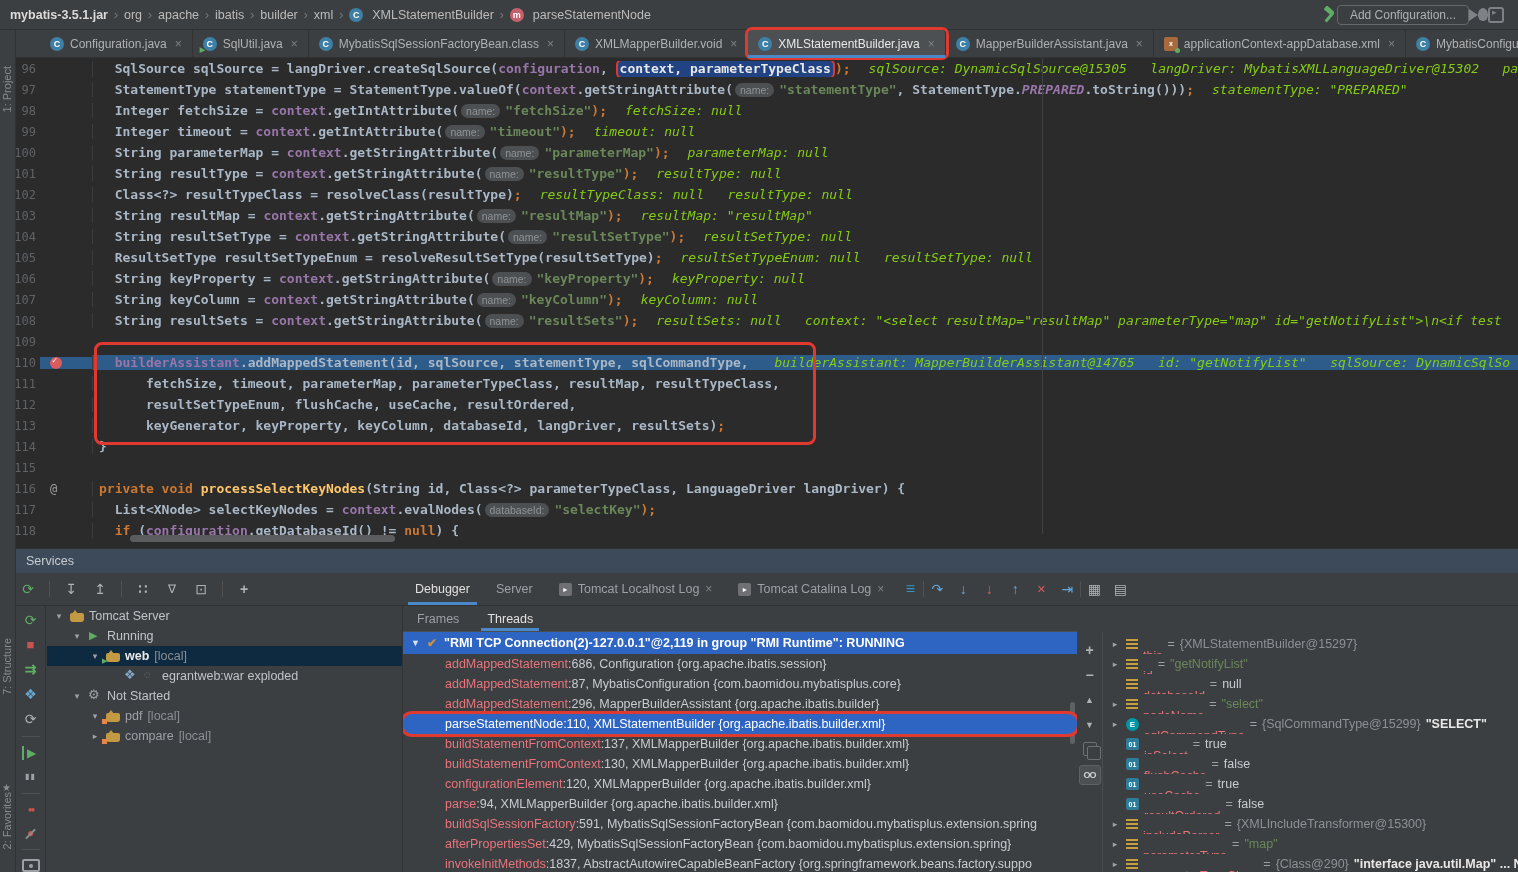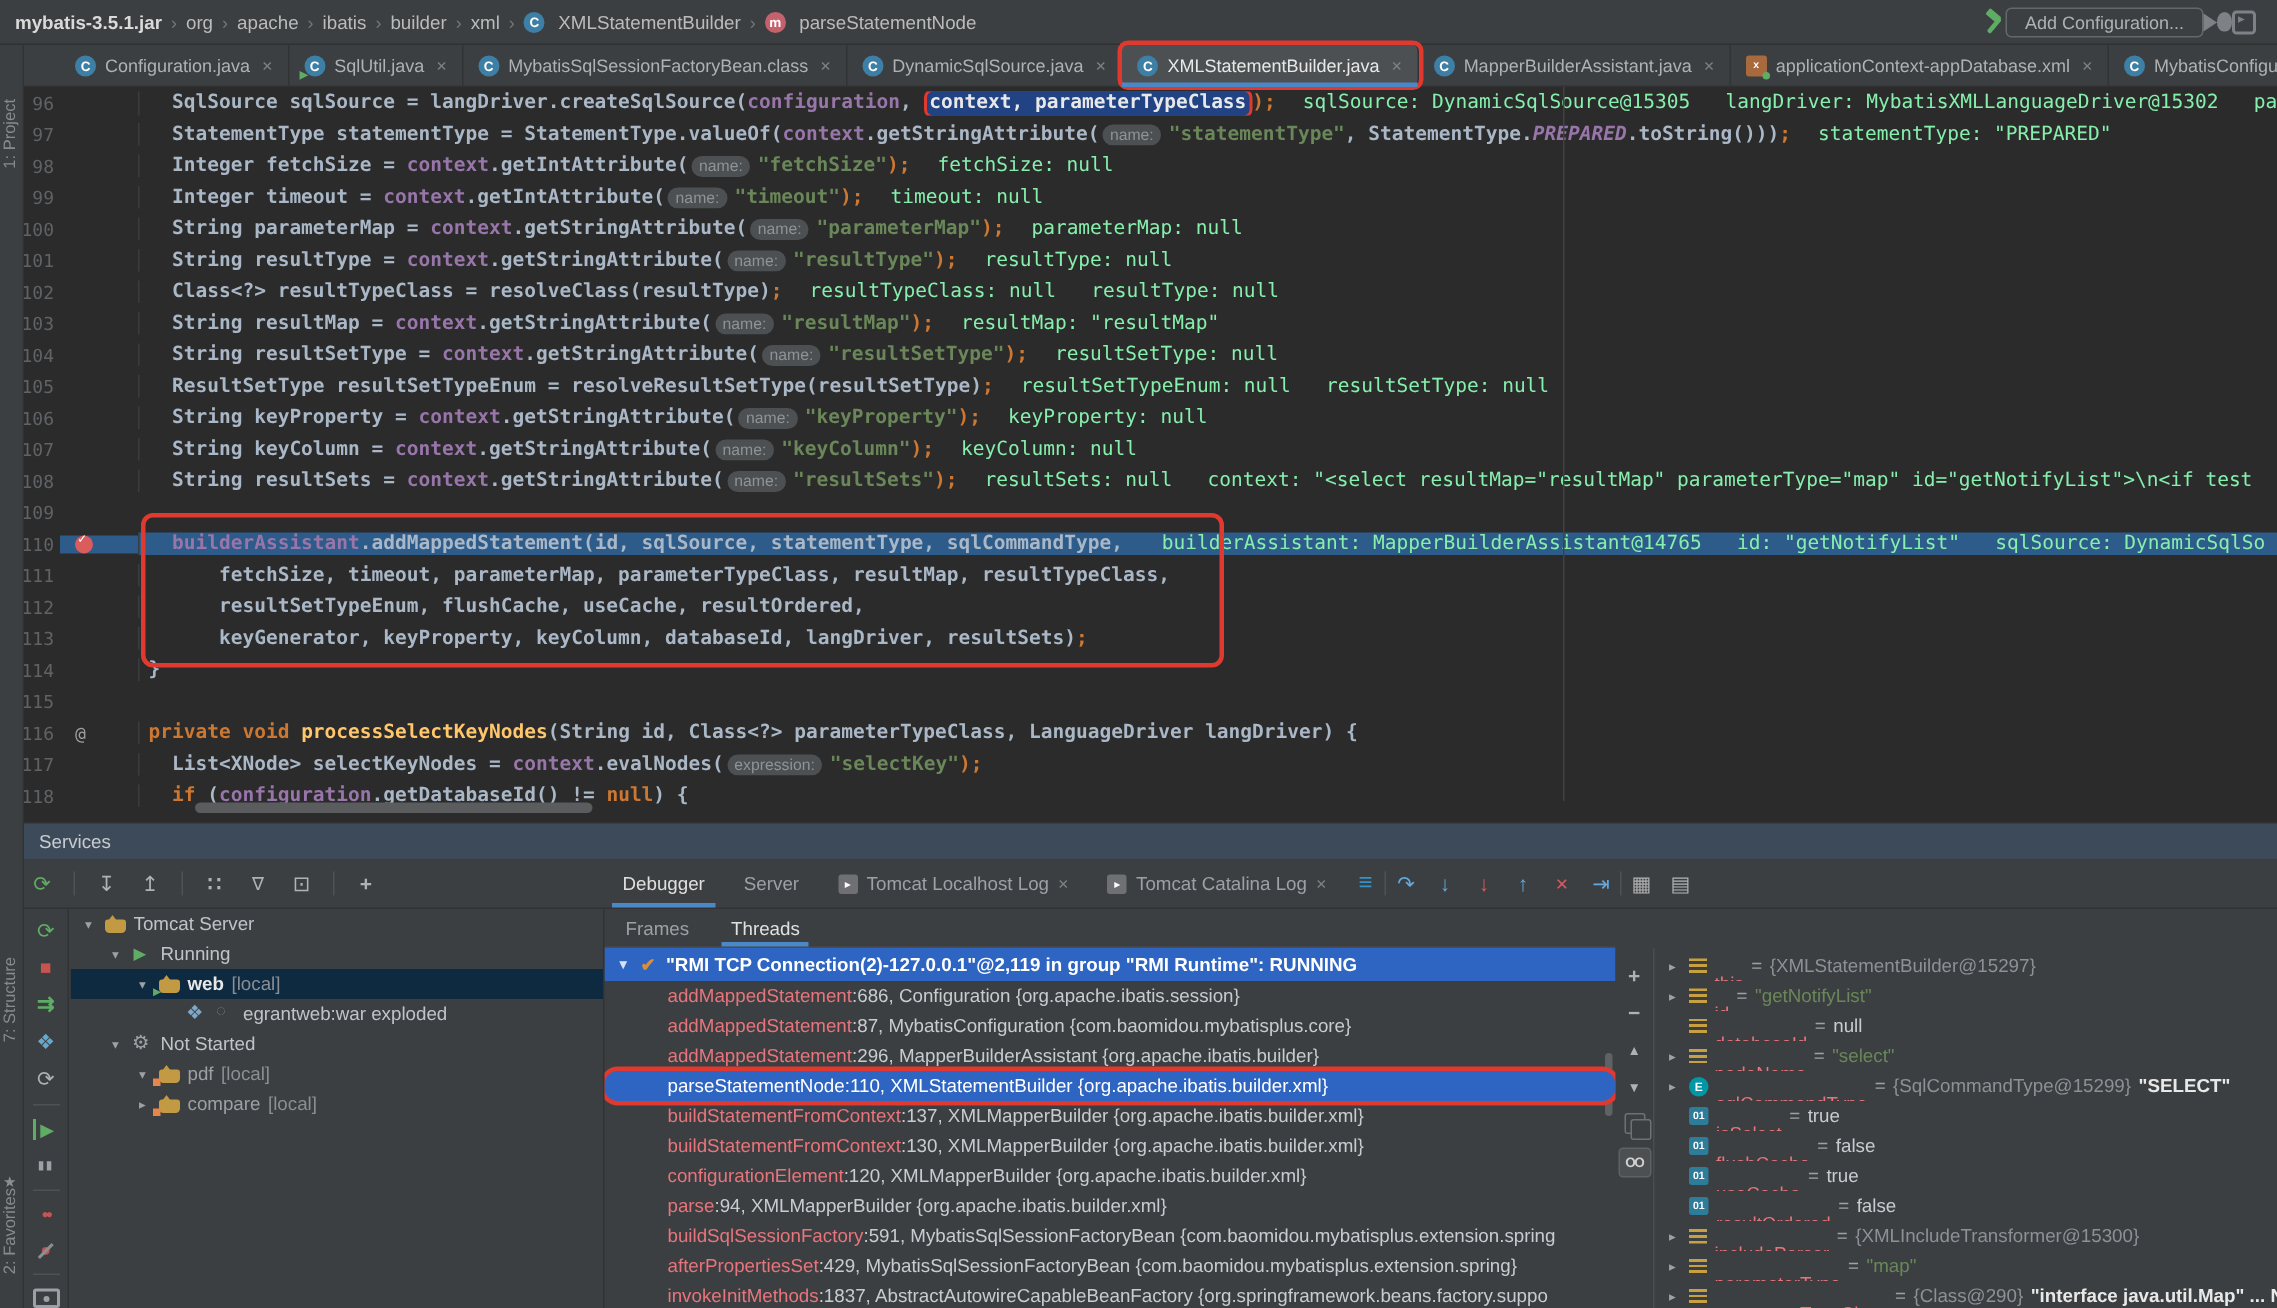--- a/index.html
+++ b/index.html
@@ -49,21 +49,21 @@
   .gut{width:52px;flex:0 0 auto;display:flex;align-items:center;padding-left:10px;box-sizing:border-box;gap:4px;}
   .lbody{flex:1;display:flex;align-items:center;overflow:hidden;border-left:1px solid #3a3d3f;padding-left:6px;min-width:0;white-space:pre;}
   .line.exec .lbody,.line.exec .gut{background:#2D5B8A;}
   .bp{width:12px;height:12px;background:#DB5C5C;border-radius:50%;position:relative;flex:0 0 auto;}
   .bp::after{content:"✓";position:absolute;left:2px;top:-2px;color:#fff;font-size:9px;font-weight:bold;}
   .gmark{color:#9E9E9E;font:12px "DejaVu Sans Mono",monospace;}
   .c-d{color:#A9B7C6;} .c-k{color:#CC7832;} .c-s{color:#6A8759;} .c-f{color:#9876AA;}
   .c-m{color:#FFC66B;} .c-o{color:#CC7832;}
   .c-itc{color:#9876AA;font-style:italic;}
   .c-sel{color:#E8E8E8;background:#214283;border:2px solid #E0392F;border-radius:6px;padding:0 2px;margin:-2px 0;display:inline-block;line-height:16px;}
-  .hint{color:#86efac;font-weight:normal;margin-left:18px;}
+  .hint{color:#84cc16;font-style:italic;font-weight:normal;margin-left:18px;}
   .chip{display:inline-block;background:#4C5052;color:#909396;border-radius:8px;font:10.5px "Liberation Sans",sans-serif;
         font-style:normal;padding:1px 5px;margin:0 5px 0 2px;}
   #code-redbox{position:absolute;left:94px;top:284px;width:716px;height:97px;border:3px solid #E0392F;border-radius:8px;pointer-events:none;z-index:6;}
   #hscroll{position:absolute;left:130px;top:477px;width:265px;height:7px;background:#5a5c5e;border-radius:4px;}
   
   #svc-header{position:absolute;left:0;top:548px;width:1518px;height:25px;background:#3D4A59;display:flex;align-items:center;
               border-top:1px solid #323232;box-sizing:border-box;}
   #svc-header .t{padding-left:26px;font-size:12.5px;color:#C8CCD0;}
   #svc-toolbar{position:absolute;left:0;top:573px;width:1518px;height:33px;background:#3c3f41;border-bottom:1px solid #323232;box-sizing:border-box;}
   #svc-icons{position:absolute;left:20px;top:0;height:100%;display:flex;align-items:center;gap:13px;}
@@ -224,21 +224,21 @@
       <span>SqlUtil.java</span>
       <span class="close">×</span>
     </div>
     <div class="tab">
       <span class="fic">C</span>
       <span>MybatisSqlSessionFactoryBean.class</span>
       <span class="close">×</span>
     </div>
     <div class="tab">
       <span class="fic">C</span>
-      <span>DynamicSqlSource.java</span>
+      <span>XMLMapperBuilder.void</span>
       <span class="close">×</span>
     </div>
     <div class="tab active boxed">
       <span class="fic">C</span>
       <span>XMLStatementBuilder.java</span>
       <span class="close">×</span>
     </div>
     <div class="tab">
       <span class="fic">C</span>
       <span>MapperBuilderAssistant.java</span>
@@ -272,21 +272,21 @@
       <div class="line"><span class="ln">107</span><span class="gut"></span><span class="lbody"><span class="c-d">  String keyColumn = </span><span class="c-f">context</span><span class="c-d">.getStringAttribute(</span><span class="chip">name:</span><span class="c-s">"keyColumn"</span><span class="c-o">);</span><span class="hint">keyColumn: null</span></span></div>
       <div class="line"><span class="ln">108</span><span class="gut"></span><span class="lbody"><span class="c-d">  String resultSets = </span><span class="c-f">context</span><span class="c-d">.getStringAttribute(</span><span class="chip">name:</span><span class="c-s">"resultSets"</span><span class="c-o">);</span><span class="hint">resultSets: null   context: "&lt;select resultMap="resultMap" parameterType="map" id="getNotifyList"&gt;\n&lt;if test</span></span></div>
       <div class="line"><span class="ln">109</span><span class="gut"></span><span class="lbody"></span></div>
       <div class="line exec"><span class="ln">110</span><span class="gut"><span class="bp"></span></span><span class="lbody"><span class="c-d">  </span><span class="c-f">builderAssistant</span><span class="c-d">.addMappedStatement(id, sqlSource, statementType, sqlCommandType, </span><span class="hint">builderAssistant: MapperBuilderAssistant@14765   id: "getNotifyList"   sqlSource: DynamicSqlSo</span></span></div>
       <div class="line"><span class="ln">111</span><span class="gut"></span><span class="lbody"><span class="c-d">      fetchSize, timeout, parameterMap, parameterTypeClass, resultMap, resultTypeClass,</span></span></div>
       <div class="line"><span class="ln">112</span><span class="gut"></span><span class="lbody"><span class="c-d">      resultSetTypeEnum, flushCache, useCache, resultOrdered,</span></span></div>
       <div class="line"><span class="ln">113</span><span class="gut"></span><span class="lbody"><span class="c-d">      keyGenerator, keyProperty, keyColumn, databaseId, langDriver, resultSets)</span><span class="c-o">;</span></span></div>
       <div class="line"><span class="ln">114</span><span class="gut"></span><span class="lbody"><span class="c-d">}</span></span></div>
       <div class="line"><span class="ln">115</span><span class="gut"></span><span class="lbody"></span></div>
       <div class="line"><span class="ln">116</span><span class="gut"><span class="gmark">@</span></span><span class="lbody"><span class="c-k">private void </span><span class="c-m">processSelectKeyNodes</span><span class="c-d">(String id, Class&lt;?&gt; parameterTypeClass, LanguageDriver langDriver) {</span></span></div>
-      <div class="line"><span class="ln">117</span><span class="gut"></span><span class="lbody"><span class="c-d">  List&lt;XNode&gt; selectKeyNodes = </span><span class="c-f">context</span><span class="c-d">.evalNodes(</span><span class="chip">expression:</span><span class="c-s">"selectKey"</span><span class="c-o">);</span></span></div>
+      <div class="line"><span class="ln">117</span><span class="gut"></span><span class="lbody"><span class="c-d">  List&lt;XNode&gt; selectKeyNodes = </span><span class="c-f">context</span><span class="c-d">.evalNodes(</span><span class="chip">databaseId:</span><span class="c-s">"selectKey"</span><span class="c-o">);</span></span></div>
       <div class="line"><span class="ln">118</span><span class="gut"></span><span class="lbody"><span class="c-d">  </span><span class="c-k">if</span><span class="c-d"> (</span><span class="c-f">configuration</span><span class="c-d">.getDatabaseId() != </span><span class="c-k">null</span><span class="c-d">) {</span></span></div>
     </div>
   <div id="code-redbox"></div>
   <div id="hscroll"></div>
 </div>
 
 <div id="svc-header">
   <span class="t">Services</span>
 </div>
 

